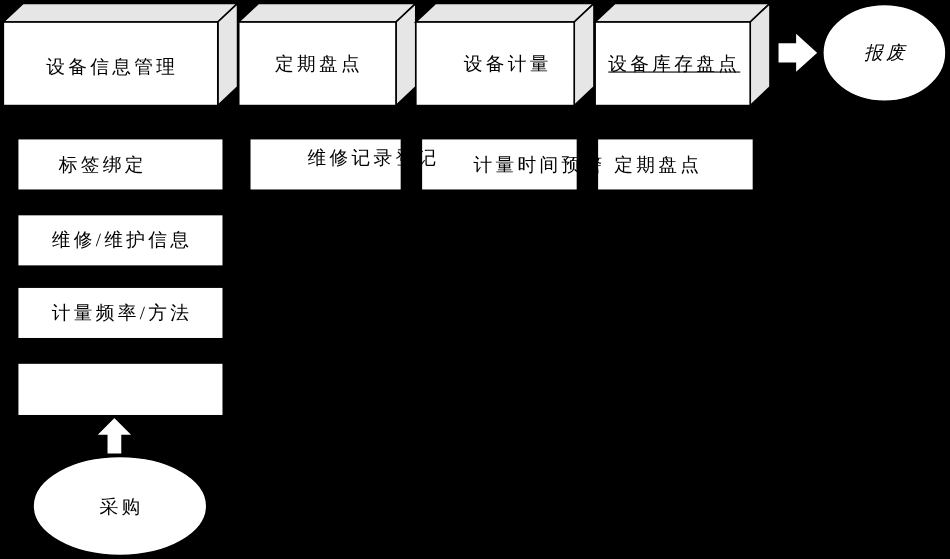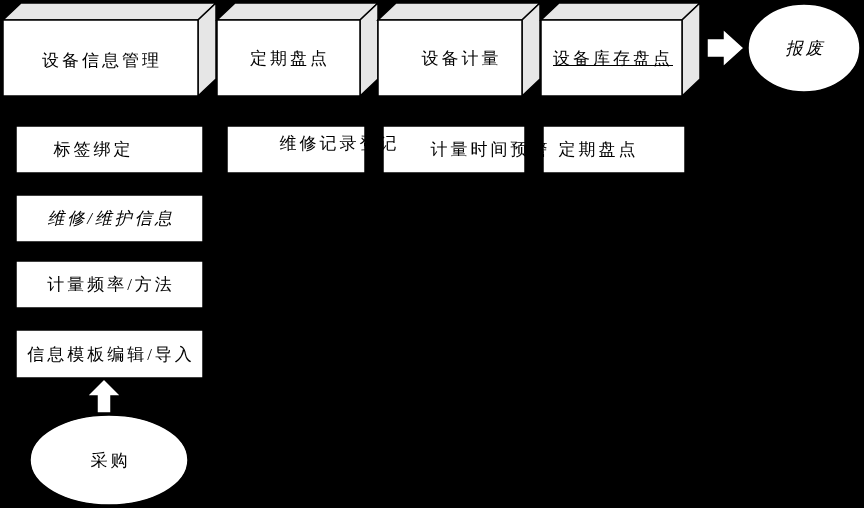--- a/index.html
+++ b/index.html
@@ -90,20 +90,19 @@
   <div class="label" style="left:3px;   top:20px; width:195px; height:80px;">设备信息管理</div>
   <div class="label" style="left:217px; top:20px; width:143px; height:76px;">定期盘点</div>
   <div class="label" style="left:378px; top:20px; width:164px; height:76px;">设备计量</div>
   <div class="label" style="left:541px; top:20px; width:141px; height:76px;text-decoration:underline;">设备库存盘点</div>
 
   <div class="label" style="left:16px;  top:126px; width:152px; height:47px;">标签绑定</div>
   <div class="label" style="left:227px; top:120px; width:138px; height:47px;margin-left:42px;">维修记录登记</div>
   <div class="label" style="left:394px; top:126px; width:142px; height:47px;margin-left:24px;">计量时间预警</div>
   <div class="label" style="left:526px; top:126px; width:142px; height:47px;">定期盘点</div>
 
-  <div class="label" style="left:16px; top:195px; width:187px; height:47px;font-style:italic;">维修/维护信息</div>
+  <div class="label" style="left:16px; top:195px; width:187px; height:47px;">维修/维护信息</div>
   <div class="label" style="left:16px; top:261px; width:187px; height:47px;">计量频率/方法</div>
-  <div class="label" style="left:16px; top:330px; width:187px; height:48px;">信息模板编辑/导入</div>
 
   <div class="label" style="left:748px; top:4px;   width:112px; height:88px;font-style:italic;">报废</div>
   <div class="label" style="left:30px;  top:415px; width:158px; height:90px;text-align:right;">采购</div>
 
 </div>
 
 </body></html>

